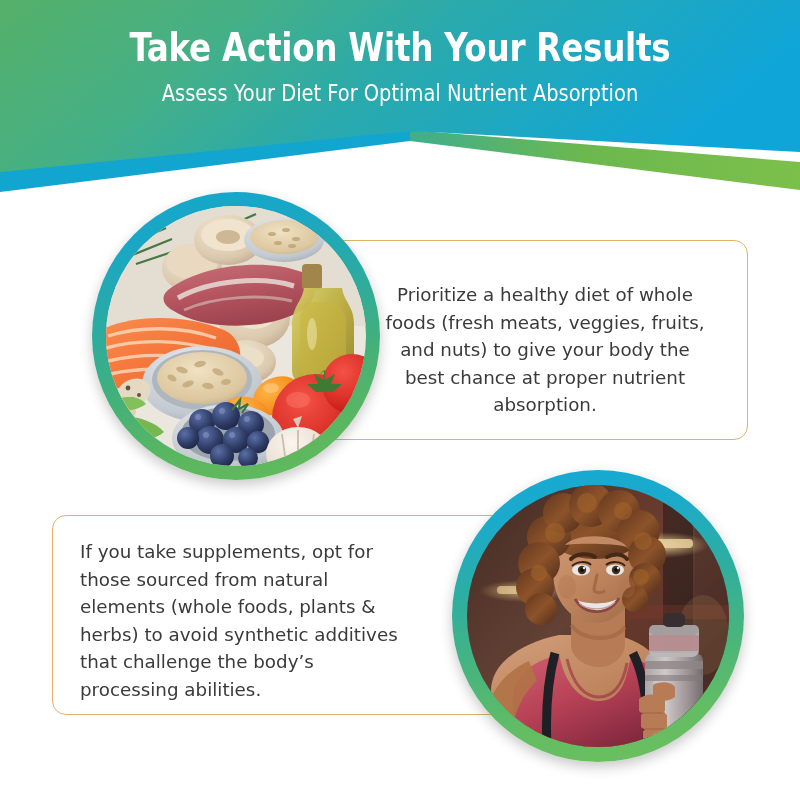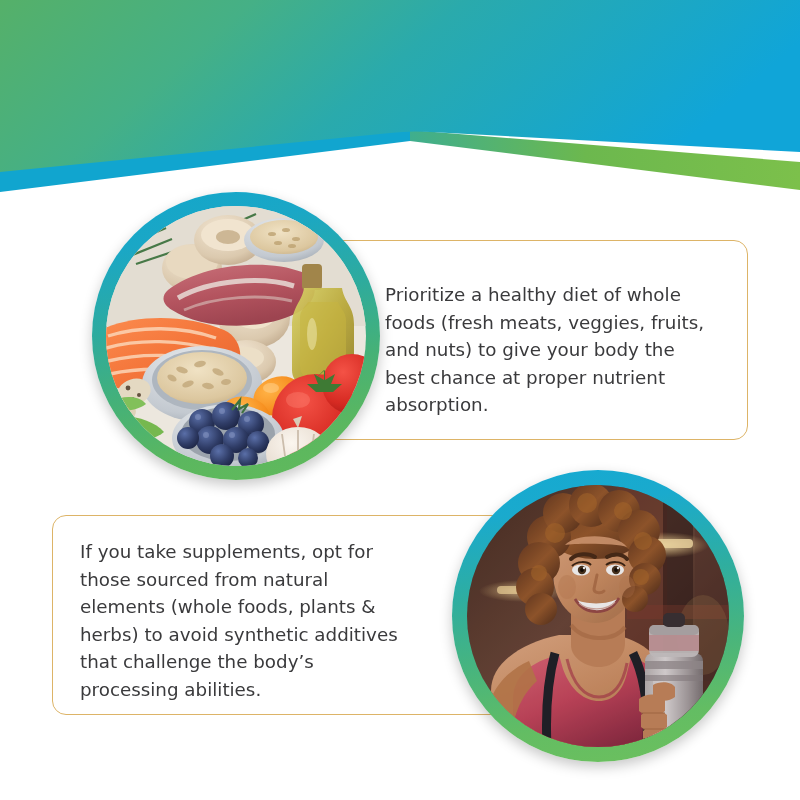--- a/index.html
+++ b/index.html
@@ -65,21 +65,21 @@
   #card-two { left:52px;  top:515px; width:496px; height:200px; }
 
   .card-text {
     position:absolute;
     font-family:"DejaVu Sans","Liberation Sans",sans-serif;
     font-size:18.3px;
     line-height:27.6px;
     color:#3a3a3c;
     z-index:4;
   }
-  #card-one-text { left:385px; top:281px; width:320px; }
+  #card-one-text { left:385px; top:281px; width:320px;text-align:center; }
   #card-two-text { left:80px;  top:538px; width:320px; }
 
   
   .photo-ring {
     position:absolute;
     border-radius:50%;
     z-index:3;
     box-shadow:0 5px 13px rgba(0,0,0,0.22);
   }
   .photo-ring .ring-grad {
@@ -127,20 +127,24 @@
 
       <path d="M0,163 L410,130 L410,141 L0,192 Z" fill="#11a5cf"></path>
 
       <path d="M410,130 L800,162 L800,190 L410,141 Z" fill="url(#accentRight)"></path>
 
       <path d="M0,0 L800,0 L800,152
                L430,132 Q410,130.5 390,133
                L0,172 Z" fill="url(#bandGrad)"></path>
     </svg>
 
+    <div id="header-text">
+      <div id="page-title">Take Action With Your Results</div>
+      <div id="page-subtitle">Assess Your Diet For Optimal Nutrient Absorption</div>
+    </div>
   </div>
 
   <div id="card-one" class="text-card"></div>
   <div id="card-one-text" class="card-text">Prioritize a healthy diet of whole foods (fresh meats, veggies, fruits, and nuts) to give your body the best chance at proper nutrient absorption.</div>
 
   <div id="card-two" class="text-card"></div>
   <div id="card-two-text" class="card-text">If you take supplements, opt for those sourced from natural elements (whole foods, plants &amp; herbs) to avoid synthetic additives that challenge the body’s processing abilities.</div>
 
   <div id="circle-food" class="photo-ring">
     <div class="ring-grad" style="background:linear-gradient(168deg,#13a6cb 0%,#1aa7c6 18%,#2eab9d 42%,#45b178 62%,#5bb75f 82%,#62ba5b 100%);"></div>

